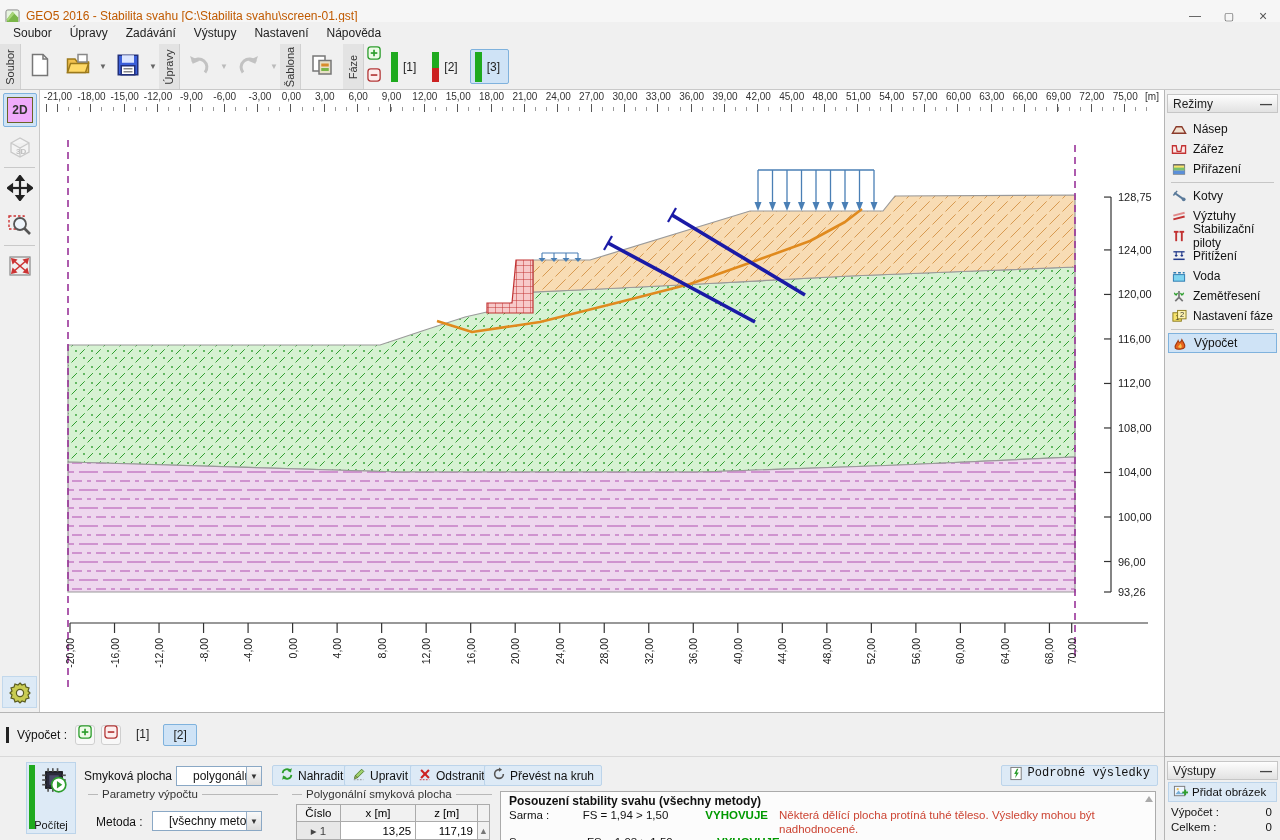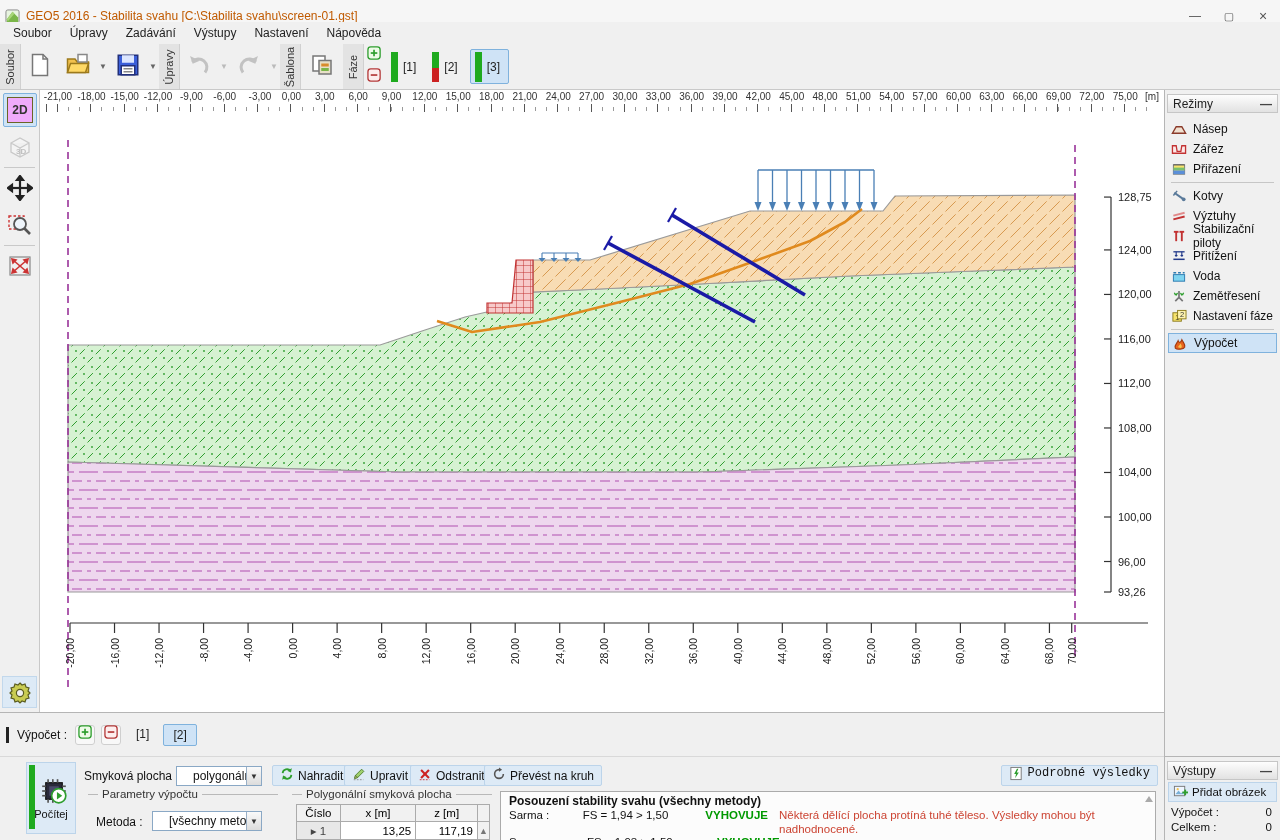--- a/index.html
+++ b/index.html
@@ -62,21 +62,21 @@
 
   
   #analysis-bar { position:absolute; left:0; top:712px; width:1164px; height:44px; background:#f0f0f0; border-top:1px solid #b5b5b5; display:flex; align-items:center; }
   #analysis-bar .handle { width:3px; height:16px; background:#222; margin:0 8px 0 6px; }
   #analysis-bar .lbl { font-size:12px; color:#111; margin-right:8px; }
   .small-badge { width:20px; height:20px; border-radius:3px; display:flex; align-items:center; justify-content:center; margin-right:6px; background:#f8f8f8; border:1px solid #cfcfcf; }
   .aphase { font-size:12px; color:#222; padding:3px 9px; margin-right:5px; border-radius:2px; }
   .aphase.selected { background:var(--sel-bg); border:1px solid var(--sel-border); }
   #analysis-body { position:absolute; left:0; top:756px; width:1164px; height:84px; background:#f0f0f0; border-top:1px solid #d9d9d9; }
 
-  #compute-btn { position:absolute; left:26px; top:5px; width:50px; height:72px; background:#ddeaf6; border:1px solid #bcd4ea; display:flex; flex-direction:column; align-items:center; justify-content:center; padding:4px 2px 2px 2px; }
+  #compute-btn { position:absolute; left:26px; top:5px; width:50px; height:72px; background:#ddeaf6; border:1px solid #bcd4ea; display:flex; flex-direction:column; align-items:center; justify-content:space-between; padding:4px 2px 2px 2px; }
   #compute-btn .gbar { position:absolute; left:2px; top:2px; width:6px; height:64px; background:var(--phase-green); }
   #compute-btn .clabel { font-size:11px; color:#111; }
 
   .field-label { position:absolute; font-size:12px; color:#111; }
   .dropdown { position:absolute; height:20px; background:#fff; border:1px solid #8aa8c5; display:flex; align-items:center; font-size:12px; color:#111; }
   .dropdown .val { flex:1; padding:0 16px; white-space:nowrap; overflow:hidden; }
   .dropdown .dbtn { width:15px; height:100%; background:linear-gradient(#fafafa,#dcdcdc); border-left:1px solid #9ab0c6; display:flex; align-items:center; justify-content:center; font-size:8px; color:#333; }
 
   .act-btn { position:absolute; top:8px; height:21px; background:#ddeaf6; border:1px solid #bcd4ea; border-radius:2px; display:flex; align-items:center; gap:4px; padding:0 7px; font-size:12px; color:#111; }
 

